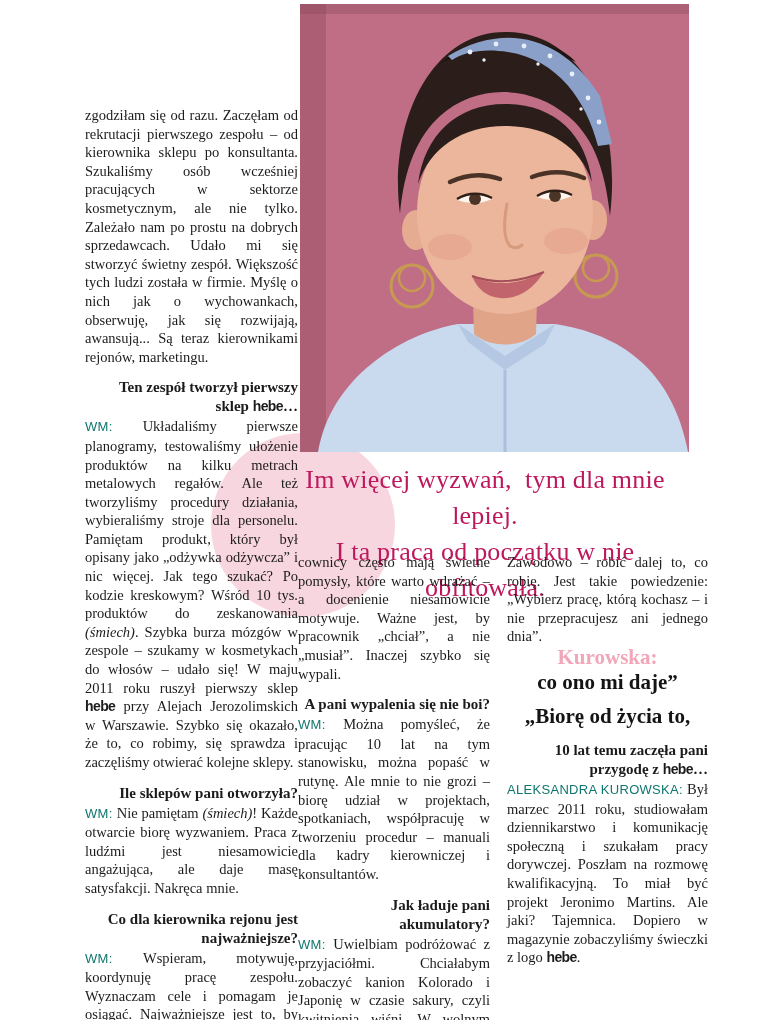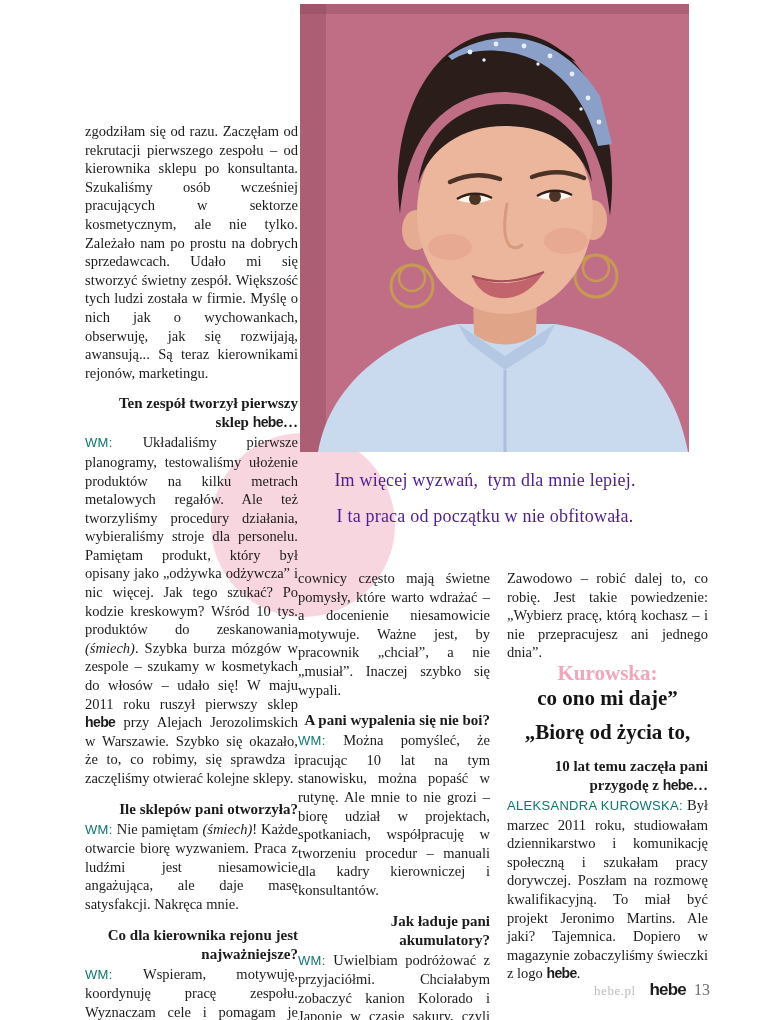--- a/index.html
+++ b/index.html
@@ -9,28 +9,28 @@
   
   .pink-circle{position:absolute;left:211px;top:433px;width:184px;height:184px;
                border-radius:50%;background:#f8d6e0;z-index:0;}
 
   
   .photo{position:absolute;left:300px;top:4px;width:389px;height:448px;z-index:1;}
   .photo svg{display:block;}
 
   
   .quote{position:absolute;left:280px;top:462px;width:410px;z-index:2;text-align:center;}
-  .quote div{font-family:"Liberation Serif",serif;font-size:18px;line-height:36px;
-             color:#4c1d95;white-space:pre-wrap;letter-spacing:.2px;}
+  .quote div{font-family:"Liberation Serif",serif;font-size:26px;line-height:36px;
+             color:#be185d;white-space:pre-wrap;letter-spacing:.2px;}
 
   
   .col{position:absolute;z-index:2;font-size:14.5px;line-height:18.6px;text-align:justify;}
   .col p{margin:0;}
   .col h3{font-size:15px;line-height:19px;font-weight:700;margin:12px 0 1px;text-align:right;}
-  .col > :first-child{margin-top:16px;}
+  .col > :first-child{margin-top:0;}
   #col1{left:85px;top:106px;width:213px;height:845px;}
   #col2{left:298px;top:553px;width:192px;height:398px;}
   #col3{left:507px;top:553px;width:201px;height:398px;}
 
   .seg-label{font-family:"Liberation Sans",sans-serif;font-size:13px;color:#0f766e;
              letter-spacing:.3px;}
   .seg-logo{font-family:"Liberation Sans",sans-serif;font-weight:700;letter-spacing:-.6px;
             font-size:14px;}
   .seg-it{font-style:italic;}
 
@@ -149,17 +149,14 @@
     </div>
   <div class="col" id="col3">
       <p><span>Zawodowo – robić dalej to, co robię. Jest takie powiedzenie: „Wybierz pracę, którą kochasz – i nie przepracujesz ani jednego dnia”.</span></p>
       <div class="nm"><span>Kurowska:</span></div>
       <div class="nq"><span>co ono mi daje”</span></div>
       <div class="nq first"><span>„Biorę od życia to,</span></div>
       <h3><span>10 lat temu zaczęła pani przygodę z </span><span class="seg-logo">hebe</span><span>…</span></h3>
       <p><span class="seg-label">ALEKSANDRA KUROWSKA: </span><span>Był marzec 2011 roku, studiowałam dziennikarstwo i komunikację społeczną i szukałam pracy dorywczej. Poszłam na rozmowę kwalifikacyjną. To miał być projekt Jeronimo Martins. Ale jaki? Tajemnica. Dopiero w magazynie zobaczyliśmy świeczki z logo </span><span class="seg-logo">hebe</span><span>.</span></p>
     </div>
 
-  <div class="footer">
-    <span class="site">hebe.pl</span><span class="logo">hebe</span><span class="pagenum">13</span>
-  </div>
 
 </div>
 
 </body></html>

